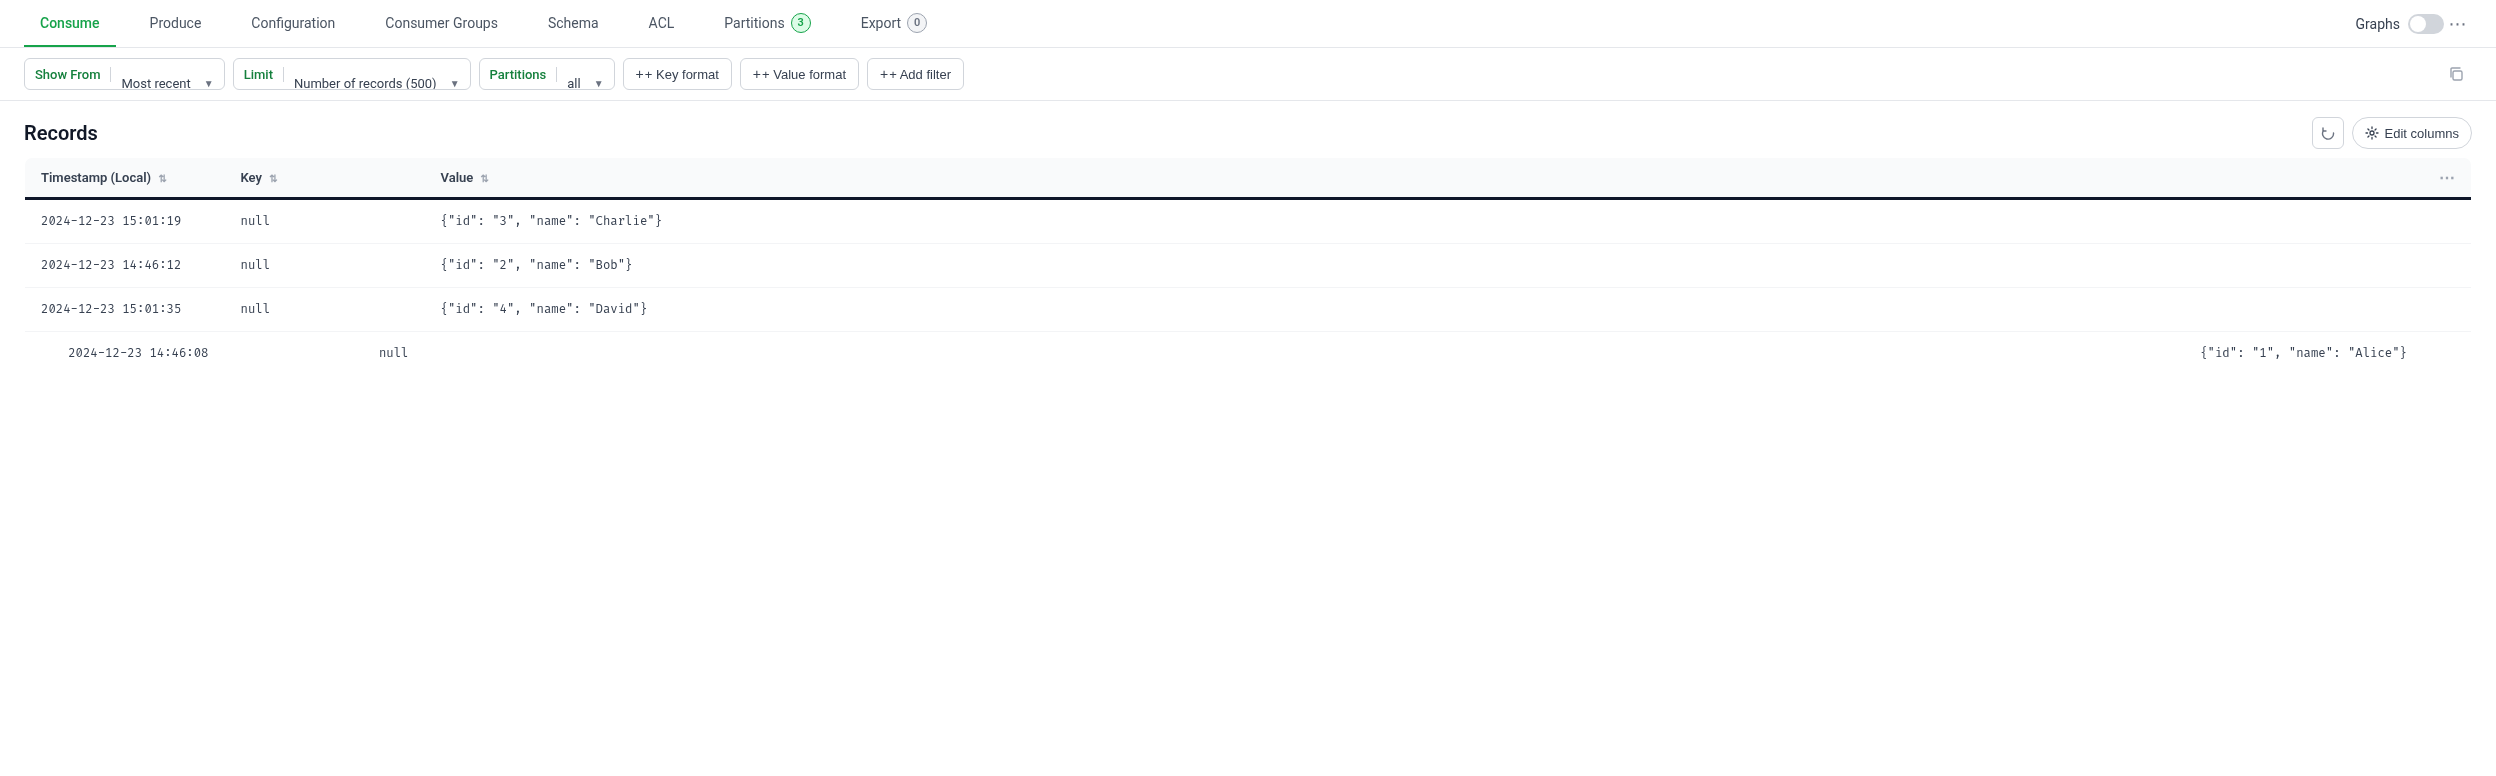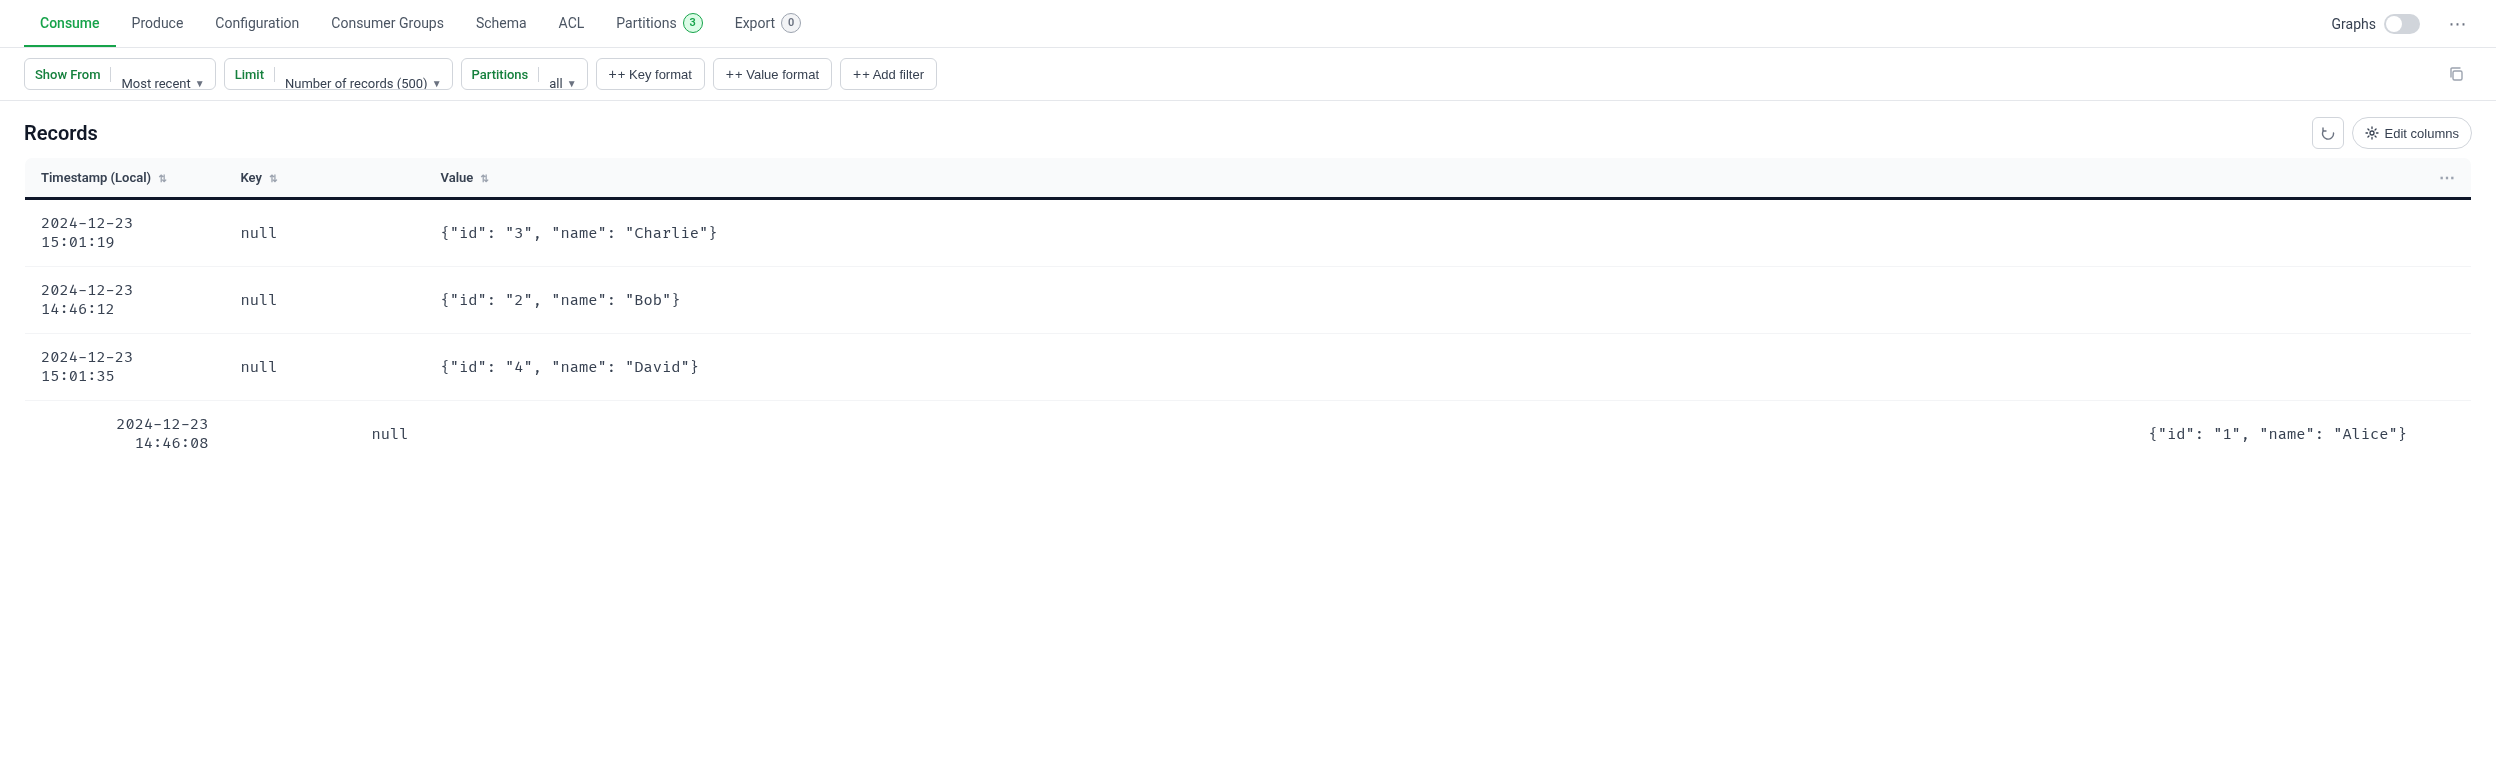--- a/index.html
+++ b/index.html
@@ -15,21 +15,21 @@
       display: flex;
       align-items: center;
       justify-content: space-between;
       border-bottom: 1px solid #e5e7eb;
       padding: 0 24px;
       height: 48px;
     }
     .nav-tabs {
       display: flex;
       align-items: flex-start;
-      gap: 0;
+      gap: 18px;
       height: 100%;
     }
     .nav-tab {
       padding: 0 16px;
       height: 100%;
       display: flex;
       align-items: center;
       cursor: pointer;
       font-size: 14px;
       color: #4b5563;
@@ -51,21 +51,21 @@
       font-size: 11px;
       font-weight: 600;
       margin-left: 6px;
     }
     .badge-green { background: #dcfce7; color: #16a34a; border: 1px solid #16a34a; }
     .badge-gray { background: #f3f4f6; color: #6b7280; border: 1px solid #9ca3af; }
 
     .nav-right {
       display: flex;
       align-items: center;
-      gap: 24px;
+      gap: 0;
     }
     .graphs-toggle {
       display: flex;
       align-items: center;
       gap: 8px;
       font-size: 14px;
       color: #374151;
     }
     .toggle-switch {
       width: 36px;
@@ -123,21 +123,21 @@
       padding: 0 10px;
       color: #15803d;
       font-weight: 500;
       border-right: 1px solid #d1d5db;
     }
     .pill-value {
       padding: 0 10px;
       color: #374151;
       display: flex;
       align-items: center;
-      gap: 4px;
+      gap: 13px;
       margin-top: 19px;
     }
     .chevron {
       font-size: 10px;
       color: #6b7280;
     }
     .action-btn {
       display: flex;
       align-items: center;
       gap: 5px;
@@ -242,21 +242,21 @@
     }
     .data-table tbody tr {
       border-bottom: 1px solid #f3f4f6;
     }
     .data-table tbody tr:last-child {
       border-bottom: none;
       text-align: right;
     }
     .data-table td {
       padding: 14px 16px;
-      font-size: 15px;
+      font-size: 12px;
       color: #374151;
       font-family: "SF Mono", "Fira Code", monospace;
     }
     .td-timestamp { width: 200px; }
     .td-key { width: 200px; }
     .td-value { }
     .th-more {
       width: 40px;
       text-align: center;
     }

